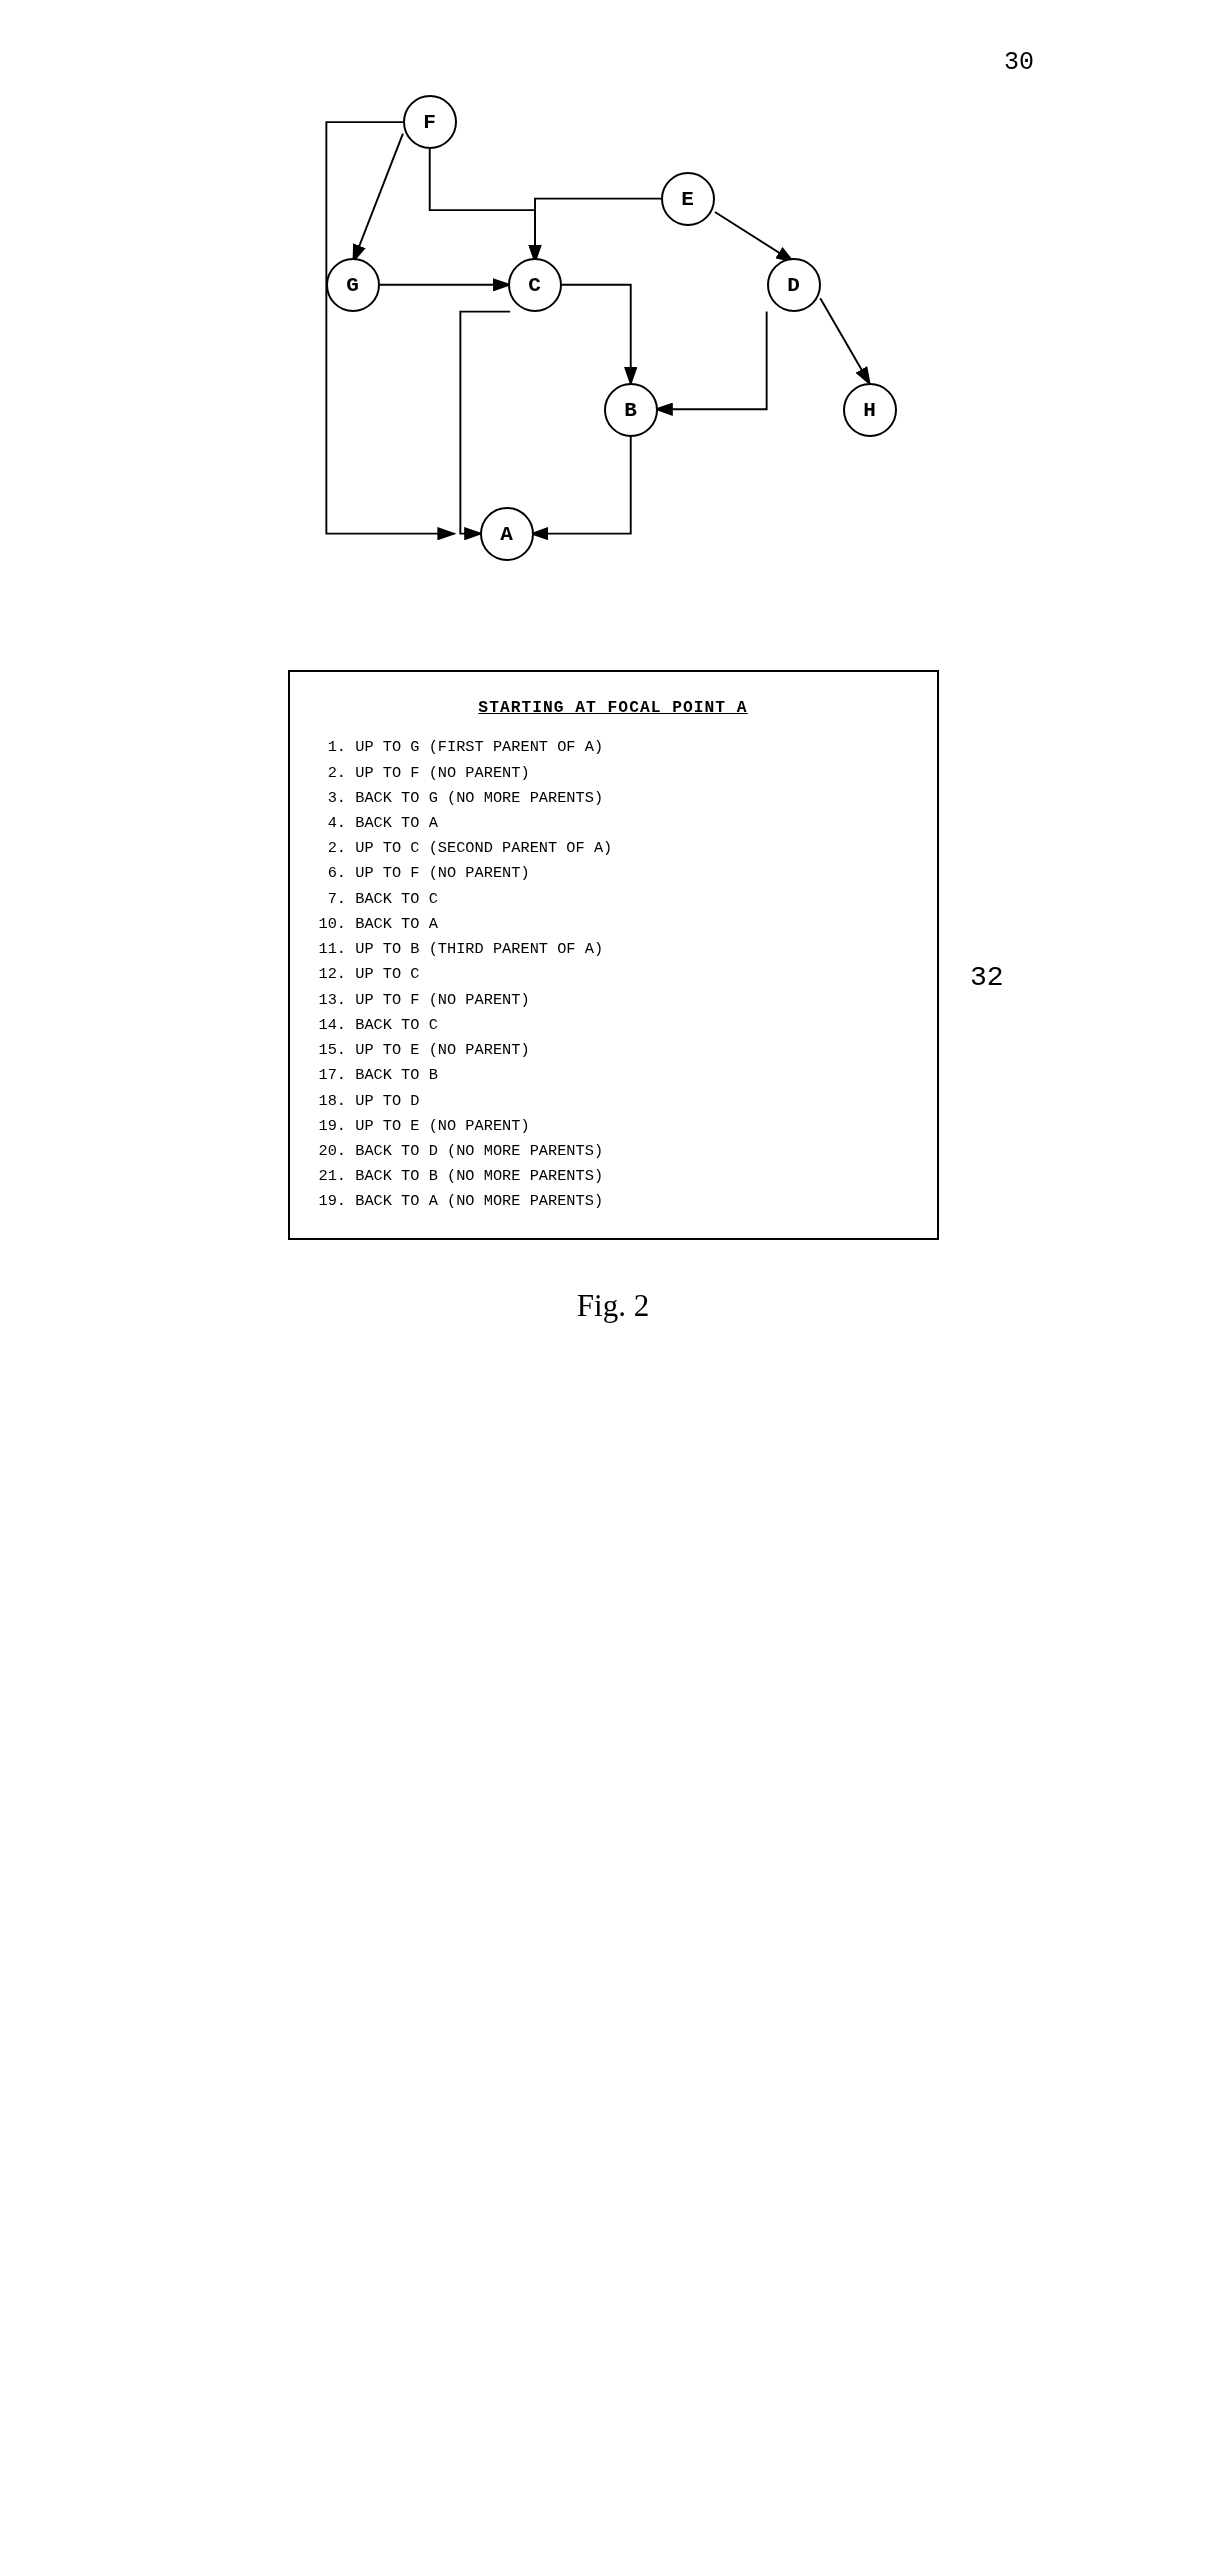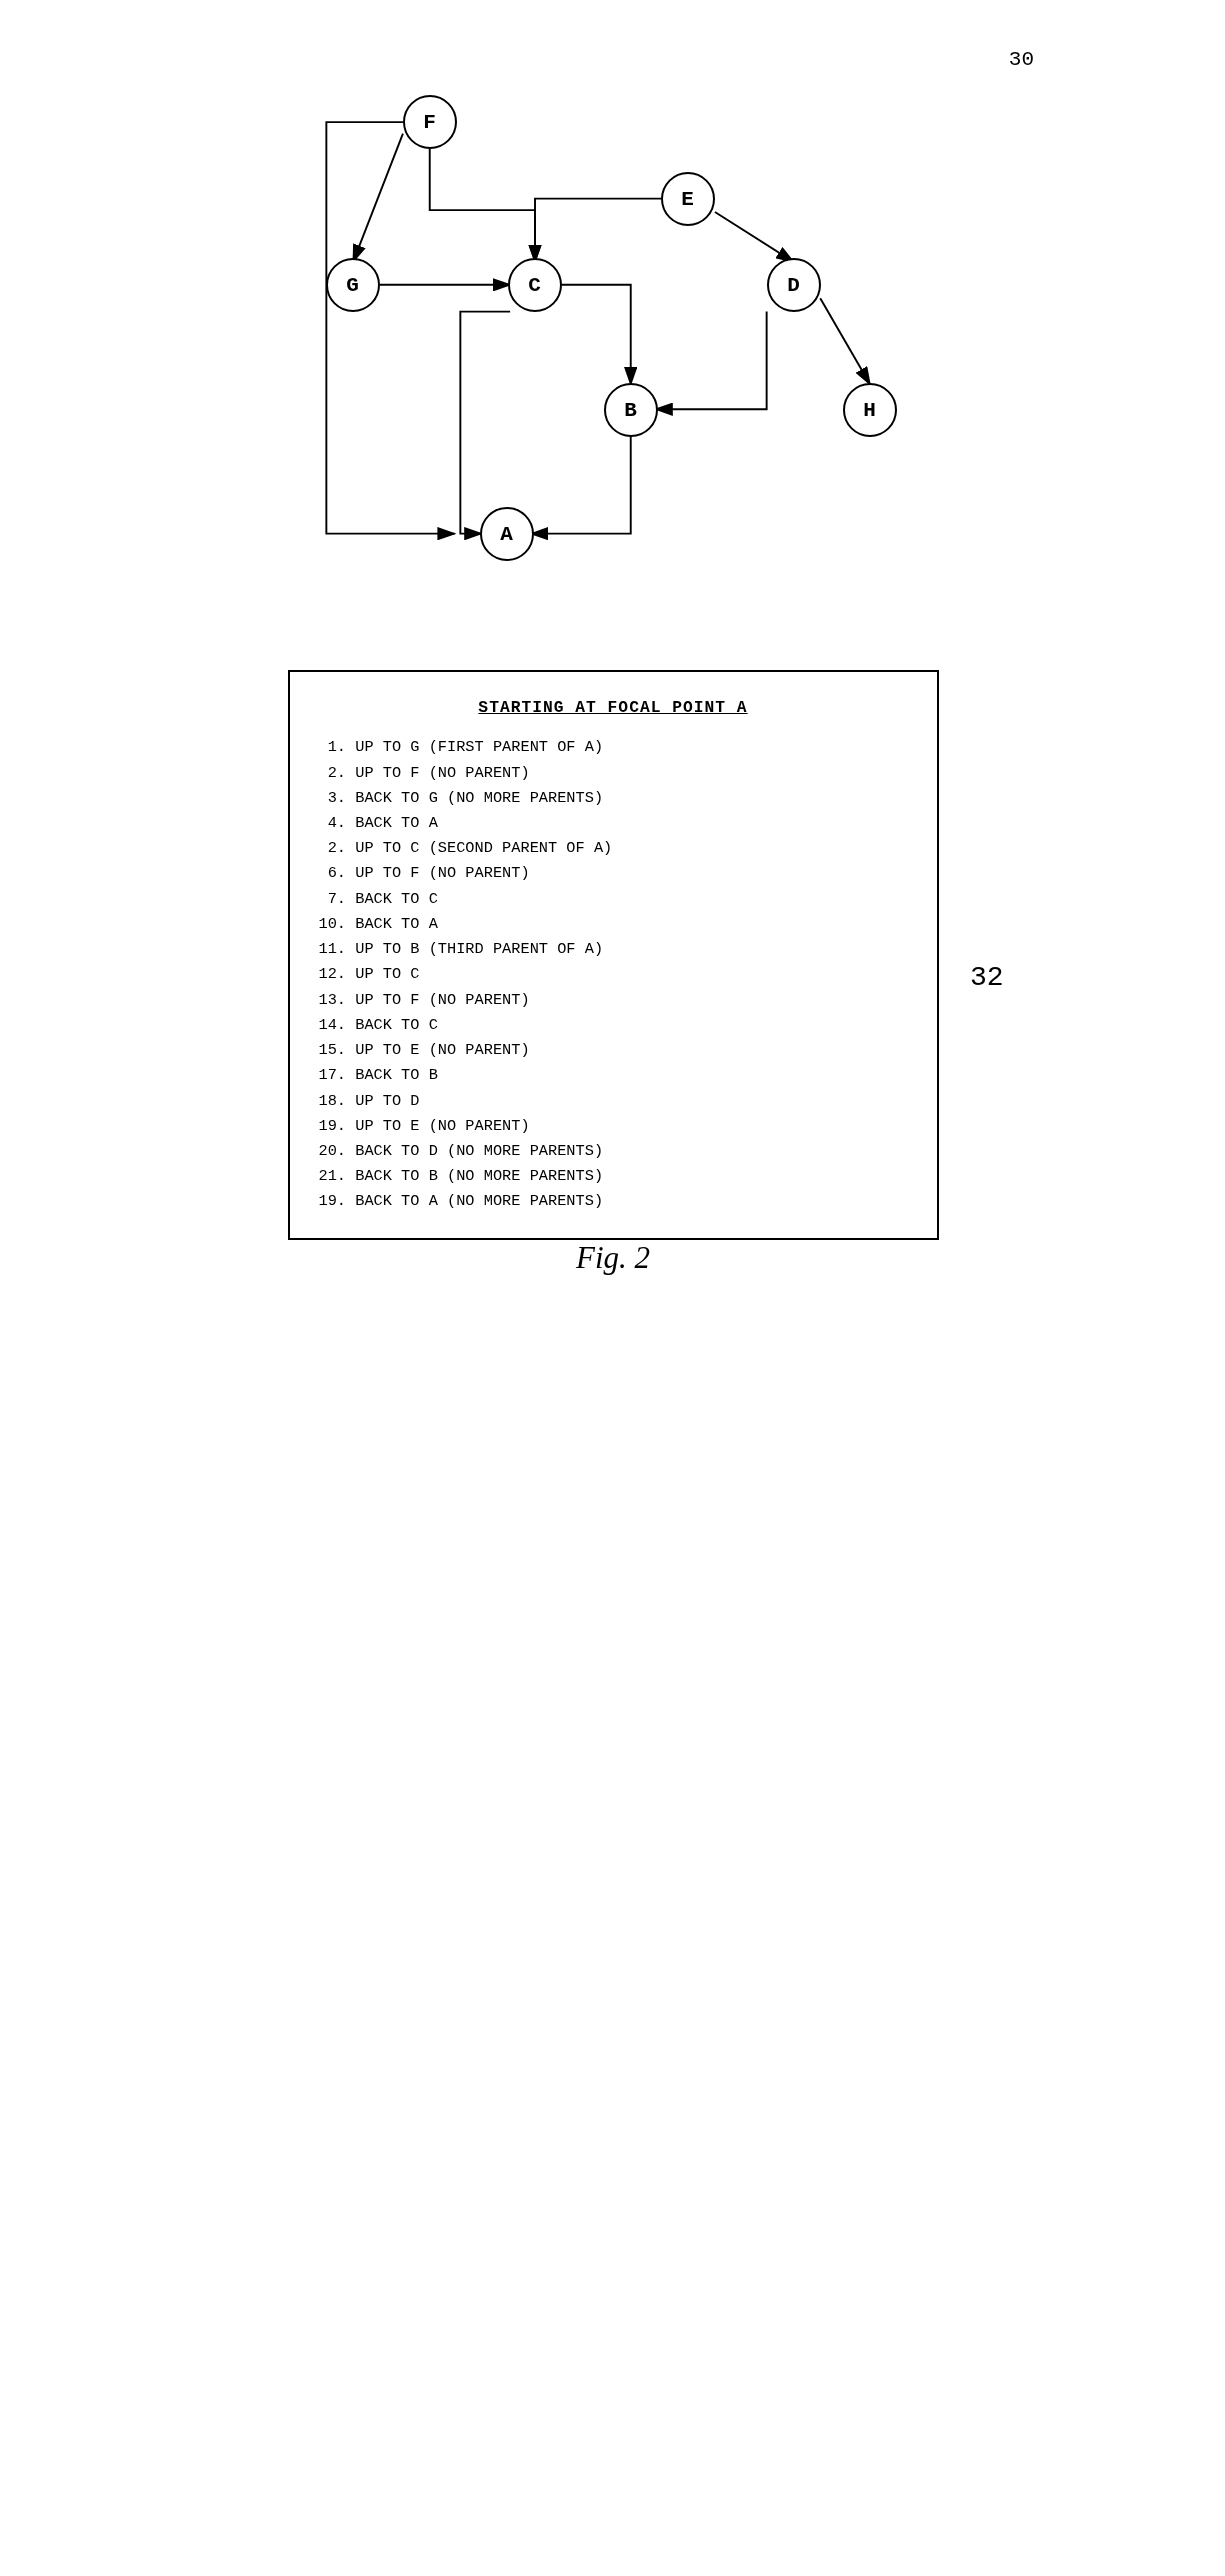--- a/index.html
+++ b/index.html
@@ -20,21 +20,21 @@
       flex-direction: column;
       align-items: center;
       position: relative;
     }
 
     
     .ref-30 {
       position: absolute;
       top: 9.6px;
       right: -57px;
-      font-size: 21px;
+      font-size: 25px;
       font-family: 'Courier New', Courier, monospace;
     }
 
     
     .graph-area {
       width: 651px;
       height: 536px;
       position: relative;
       margin-bottom: 57px;
       margin-top: 19px;
@@ -101,22 +101,22 @@
     
     .ref-32 {
       position: absolute;
       right: -67px;
       top: 50%;
       font-size: 28px;
       font-family: 'Courier New', Courier, monospace;
     }
 
     .fig-caption {
+      margin-top: 48px;
       font-size: 31px;
-      font-style: italic;
       font-family: 'Times New Roman', Times, serif;
     }
   </style>
 </head>
 <body>
 
 <div class="page-container">
 
   <div class="ref-30">30</div>
 

